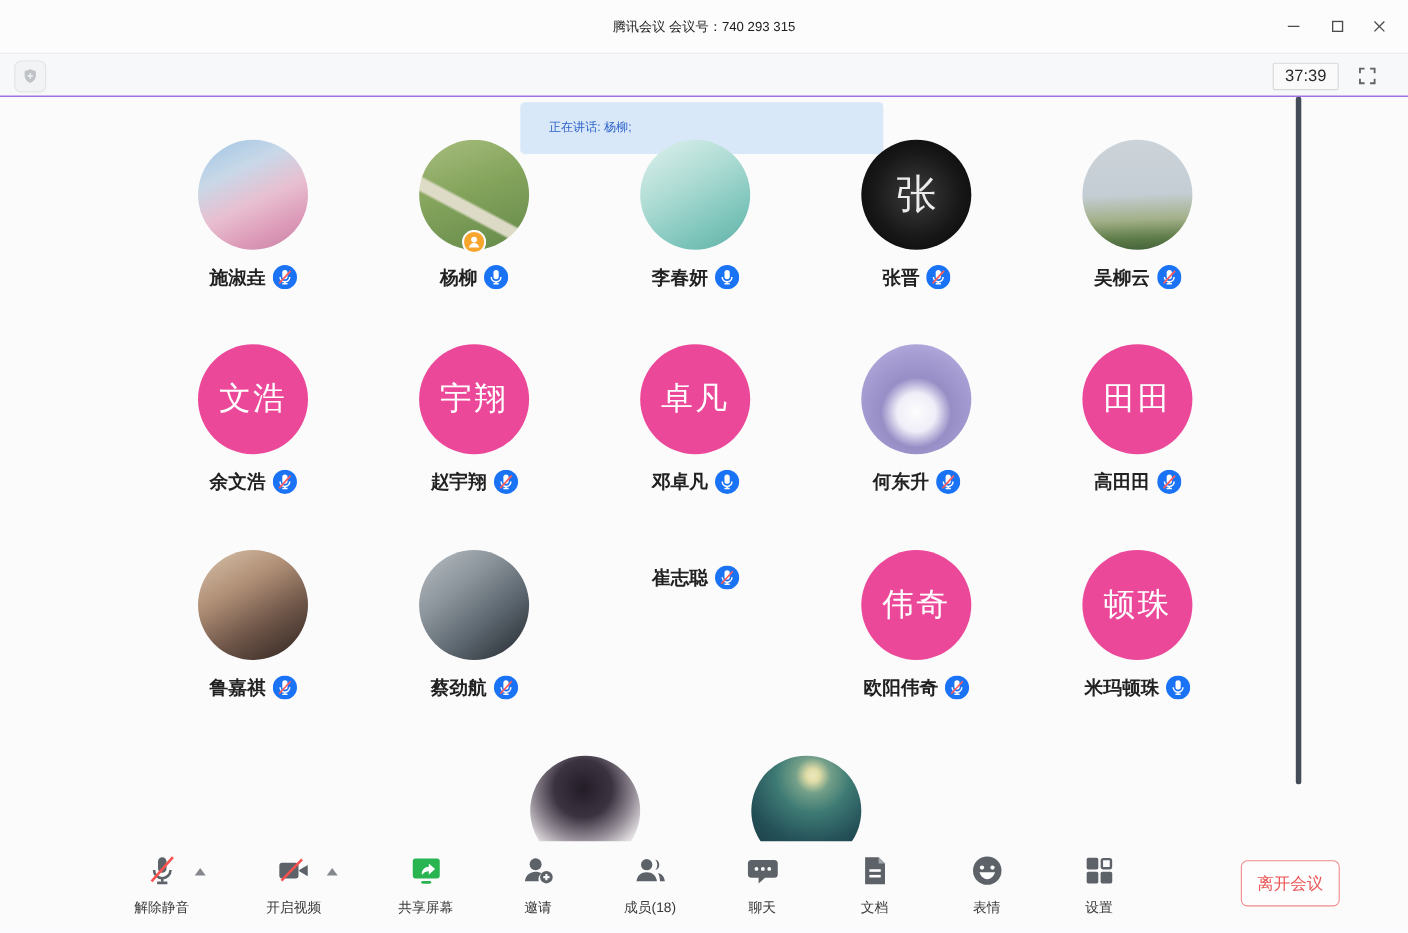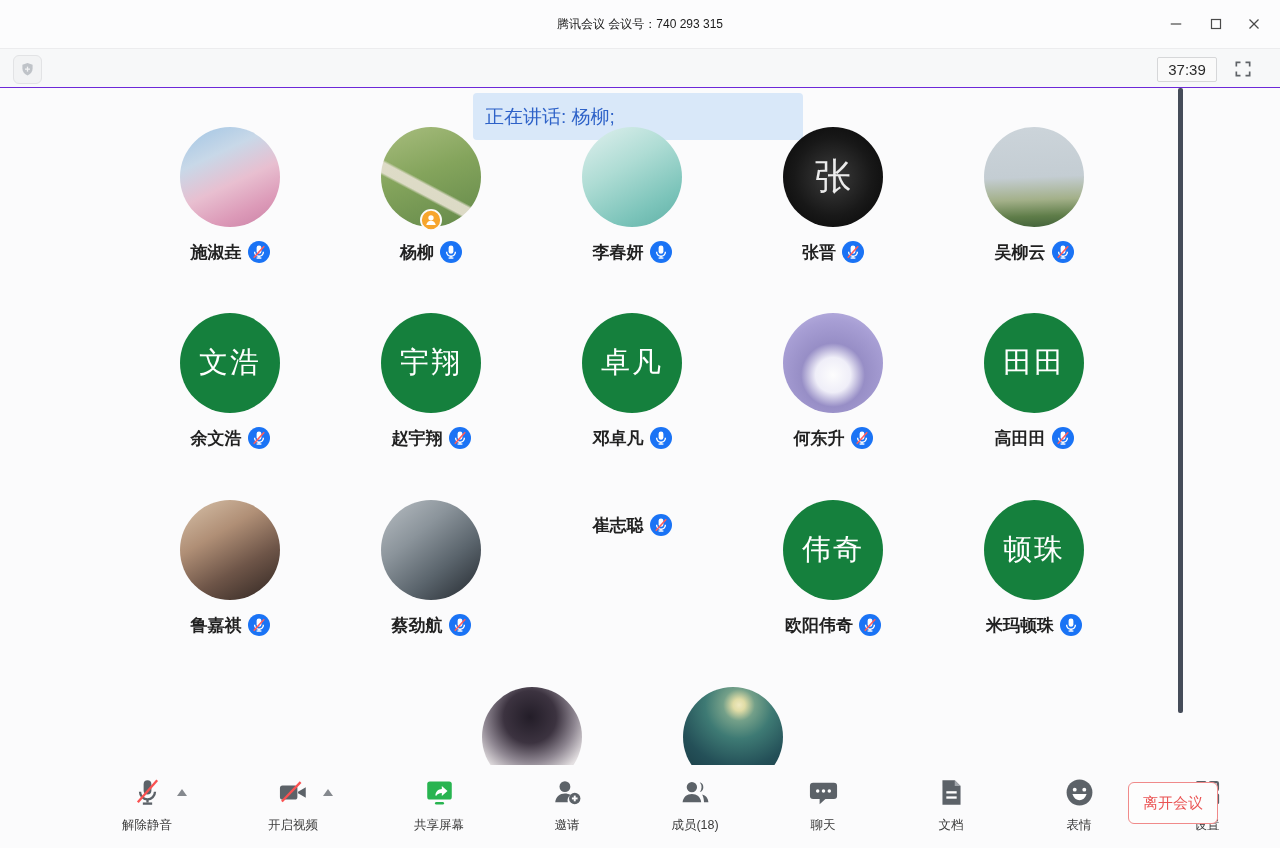--- a/index.html
+++ b/index.html
@@ -22,49 +22,49 @@
        border-radius:6px;background:#f2f3f4;display:flex;align-items:center;justify-content:center;}
   .shield-btn svg{width:17px;height:17px;}
   .timer-box{position:absolute;right:63px;top:8px;width:58px;height:23px;border:1px solid #d6d7d9;
        background:#fafafa;border-radius:2px;text-align:center;line-height:23px;font-size:15px;color:#2a2a2a;}
   .fs-btn{position:absolute;right:24px;top:7px;width:26px;height:26px;display:flex;align-items:center;justify-content:center;}
   .fs-btn svg{width:20px;height:20px;}
 
   
   .main{position:absolute;top:88px;left:0;width:1280px;height:677px;overflow:hidden;background:#fbfbfc;}
   .banner{position:absolute;left:473px;top:5px;width:330px;height:47px;background:#d9e8f9;
-       border-radius:4px;line-height:47px;padding-left:12px;box-sizing:border-box;
-       font-size:19px;color:#2e62c8;}
+       border-radius:4px;line-height:47px;padding-left:26px;box-sizing:border-box;
+       font-size:11px;color:#2e62c8;}
   .p-row{position:absolute;left:0;width:1264px;display:flex;justify-content:center;}
   .p-cell{width:201px;display:flex;flex-direction:column;align-items:center;}
   .av-wrap{position:relative;width:100px;height:100px;}
   .avatar{width:100px;height:100px;border-radius:50%;display:flex;align-items:center;
        justify-content:center;overflow:hidden;}
-  .av-initials{background:#15803d;color:#fff;font-size:29px;letter-spacing:2px;}
+  .av-initials{background:#ec4899;color:#fff;font-size:29px;letter-spacing:2px;}
   .av-shishuyao{background:linear-gradient(155deg,#9fc4e4 0%,#c8d8e8 30%,#e8bfd0 55%,#dc9ab8 78%,#c97fa4 100%);}
   .av-yangliu{background:linear-gradient(28deg,transparent 34%,rgba(226,222,204,.95) 36%,rgba(226,222,204,.95) 43%,transparent 45%),linear-gradient(160deg,#a8bd7e 0%,#84a45c 45%,#64894a 100%);}
   .av-lichunyan{background:linear-gradient(150deg,#e0f0ee 0%,#aedcd4 40%,#7cc4ba 75%,#5fb0a6 100%);}
   .av-zhangjin{background:radial-gradient(circle at 50% 50%,#3c3c3c 0%,#181818 55%,#050505 100%);color:#ececec;font-size:37px;font-weight:500;}
   .av-wuliuyun{background:linear-gradient(178deg,#ccd4da 0%,#c4cdd3 50%,#a3b089 72%,#5f7d49 88%,#42613a 100%);}
   .av-hedongsheng{background:radial-gradient(circle at 50% 62%,#fdfdfd 0%,#efeef8 22%,#978ec6 40%,#a79ed4 68%,#c3bbe6 100%);}
   .av-lujiaqi{background:linear-gradient(150deg,#d8c3ab 0%,#b08f76 35%,#6e5548 65%,#2e2420 100%);}
   .av-caijinhang{background:linear-gradient(140deg,#b9bfc4 0%,#8b949b 35%,#5a646c 65%,#3a4148 85%,#7e4a4e 100%);}
   .av-animeboy{background:radial-gradient(circle at 48% 30%,#231d28 0%,#3c3340 30%,#8f8792 52%,#e3dfe1 72%,#f5f3f4 100%);}
   .av-moonnight{background:radial-gradient(circle at 56% 18%,#efe9c0 0%,#e0dca6 6%,#74a089 16%,#3e7a74 34%,#245058 62%,#16343e 100%);}
   .guest-badge{position:absolute;left:50%;transform:translateX(-50%);bottom:-4px;width:22px;height:22px;}
   .guest-badge svg{width:22px;height:22px;display:block;}
   .nameline{margin-top:13px;height:24px;display:flex;align-items:center;gap:6px;}
   .pname{font-size:17px;color:#212121;white-space:nowrap;font-weight:bold;}
   .pmic{width:22px;height:22px;}
   .pmic svg{width:22px;height:22px;display:block;}
   .scrollbar-thumb{position:absolute;left:1178px;top:0;width:5px;height:625px;background:#454c59;border-radius:2px;}
 
   
   .bottombar{position:absolute;top:765px;left:0;width:1280px;height:83px;background:#fbfbfc;}
-  .tb-items{position:absolute;left:118px;top:12px;display:flex;align-items:flex-start;gap:70px;}
+  .tb-items{position:absolute;left:118px;top:12px;display:flex;align-items:flex-start;gap:44px;}
   .tb-item{width:58px;display:flex;flex-direction:column;align-items:center;cursor:pointer;}
   .tb-item.has-arrow{margin-right:18px;}
   .icon-row{position:relative;height:34px;display:flex;align-items:center;justify-content:center;}
   .icon-row svg{width:31px;height:31px;}
   .tb-arrow{position:absolute;left:calc(100% + 14px);top:12px;width:0;height:0;
        border-left:5px solid transparent;border-right:5px solid transparent;border-bottom:7px solid #85898e;}
   .tb-label{margin-top:6px;font-size:12.5px;color:#3a3a3a;white-space:nowrap;}
   .leave-btn{position:absolute;right:62px;top:17px;width:88px;height:40px;background:#fdfdfd;
        border:1px solid #f08a8a;border-radius:6px;color:#ea5454;font-size:15px;
        display:flex;align-items:center;justify-content:center;cursor:pointer;}

